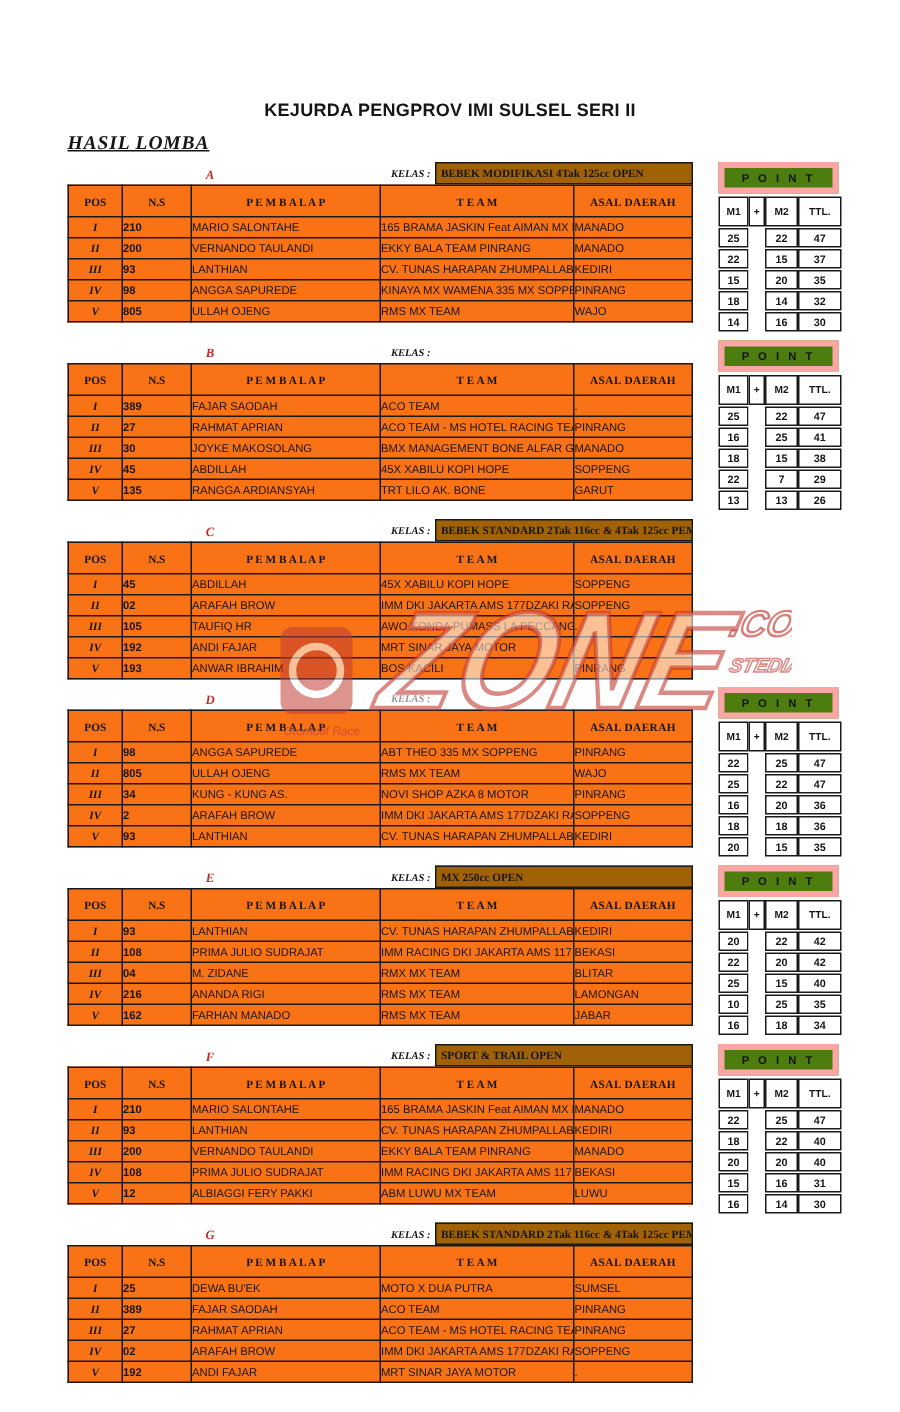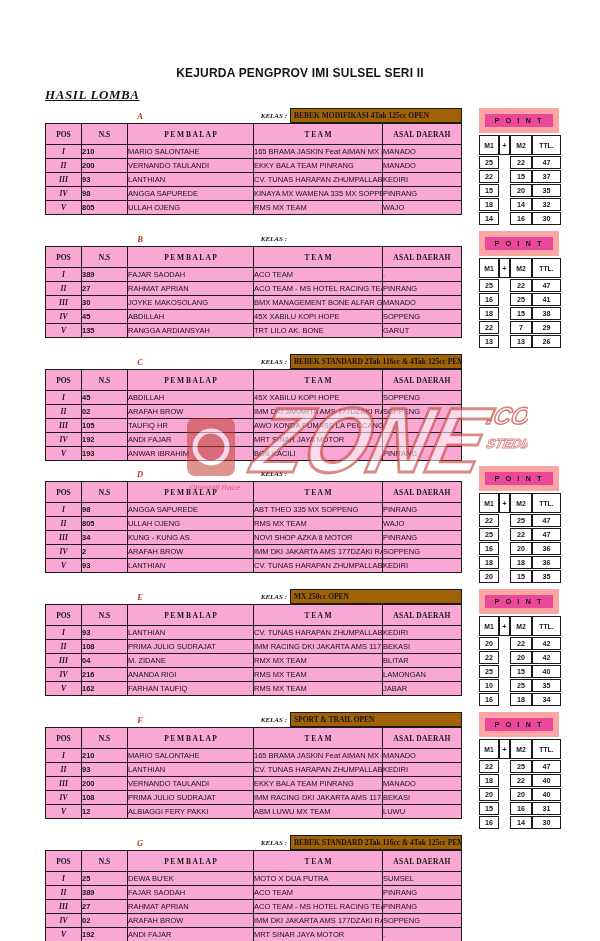--- a/index.html
+++ b/index.html
@@ -23,37 +23,37 @@
   .grid{display:flex;gap:17px;align-items:flex-start;}
   .main-col{width:417px;flex:none;}
   .kelas-row{display:flex;height:15px;align-items:center;}
   .letter{width:190px;flex:none;text-align:center;color:#c03027;
     font-family:"Liberation Serif",serif;font-style:italic;font-weight:bold;font-size:8.5px;}
   .kelas-label{width:52px;flex:none;text-align:right;font-family:"Liberation Serif",serif;
     font-style:italic;font-weight:bold;font-size:7px;padding-right:3px;}
   .kelas-name{flex:1;border:1px solid #1a1a1a;height:13px;line-height:13px;
     font-family:"Liberation Serif",serif;font-weight:bold;font-size:7.5px;
     padding-left:3px;white-space:nowrap;overflow:hidden;background:#a16207;}
-  table.results{border-collapse:collapse;table-layout:fixed;width:417px;background:#f9a8d4;}
+  table.results{border-collapse:collapse;table-layout:fixed;width:417px;background:#f97316;}
   table.results th,table.results td{border:1px solid #1a1a1a;padding:0;overflow:hidden;white-space:nowrap;}
   table.results th{height:20px;font-family:"Liberation Serif",serif;font-weight:bold;font-size:7.5px;text-align:center;}
   th.c-pos{width:35px;font-size:7px;}
   th.c-ns{width:45px;font-size:7px;}
   th.c-pembalap{width:125px;}
   th.c-team{width:128px;}
   th.c-asal{font-size:6.5px;letter-spacing:.3px;}
   table.results td{height:13px;font-size:7.5px;}
   td.c-pos{font-family:"Liberation Serif",serif;font-style:italic;font-weight:bold;
     font-size:7px;text-align:center;}
   td.c-ns{font-weight:bold;text-align:left;}
   td.c-pembalap,td.c-team,td.c-asal{padding-left:3px;font-size:7.2px;}
   
   .points-col{width:80px;flex:none;}
-  .point-title{border:6px solid #fca5a5;height:13px;line-height:13px;text-align:center;
-    font-weight:bold;font-size:7.5px;letter-spacing:2px;margin-bottom:1px;background:#ec4899;}
+  .point-title{border:4px solid #fca5a5;height:13px;line-height:13px;text-align:center;
+    font-weight:bold;font-size:7.5px;letter-spacing:2px;margin-bottom:1px;background:#4d7c0f;}
   table.pts{border-collapse:separate;border-spacing:0 1px;table-layout:fixed;width:80px;}
   table.pts th{border:1px solid #1a1a1a;height:18px;font-size:6.8px;font-weight:bold;
     text-align:center;padding:0;background:#fff;}
   th.p-m1{width:18px;} th.p-plus{width:9px;} th.p-m2{width:20px;} th.p-ttl{width:27px;}
   table.pts td{height:11px;font-size:7.2px;font-weight:bold;text-align:center;padding:0;background:#fff;}
   td.p-m1,td.p-m2,td.p-ttl{border:1px solid #1a1a1a;}
   td.p-plus{border:none;}
   
   .watermark{position:absolute;left:183px;top:386px;width:345px;height:116px;
     pointer-events:none;z-index:5;}
@@ -489,21 +489,21 @@
                 <tr>
                   <td class="c-pos">IV</td>
                   <td class="c-ns">216</td>
                   <td class="c-pembalap">ANANDA RIGI</td>
                   <td class="c-team">RMS MX TEAM</td>
                   <td class="c-asal">LAMONGAN</td>
                 </tr>
                 <tr>
                   <td class="c-pos">V</td>
                   <td class="c-ns">162</td>
-                  <td class="c-pembalap">FARHAN TAUFIQ</td>
+                  <td class="c-pembalap">FARHAN MANADO</td>
                   <td class="c-team">RMS MX TEAM</td>
                   <td class="c-asal">JABAR</td>
                 </tr>
               </tbody>
         </table>
       </div>
       <div class="points-col">
         <div class="point-title">P O I N T</div>
         <table class="pts">
           <thead>

